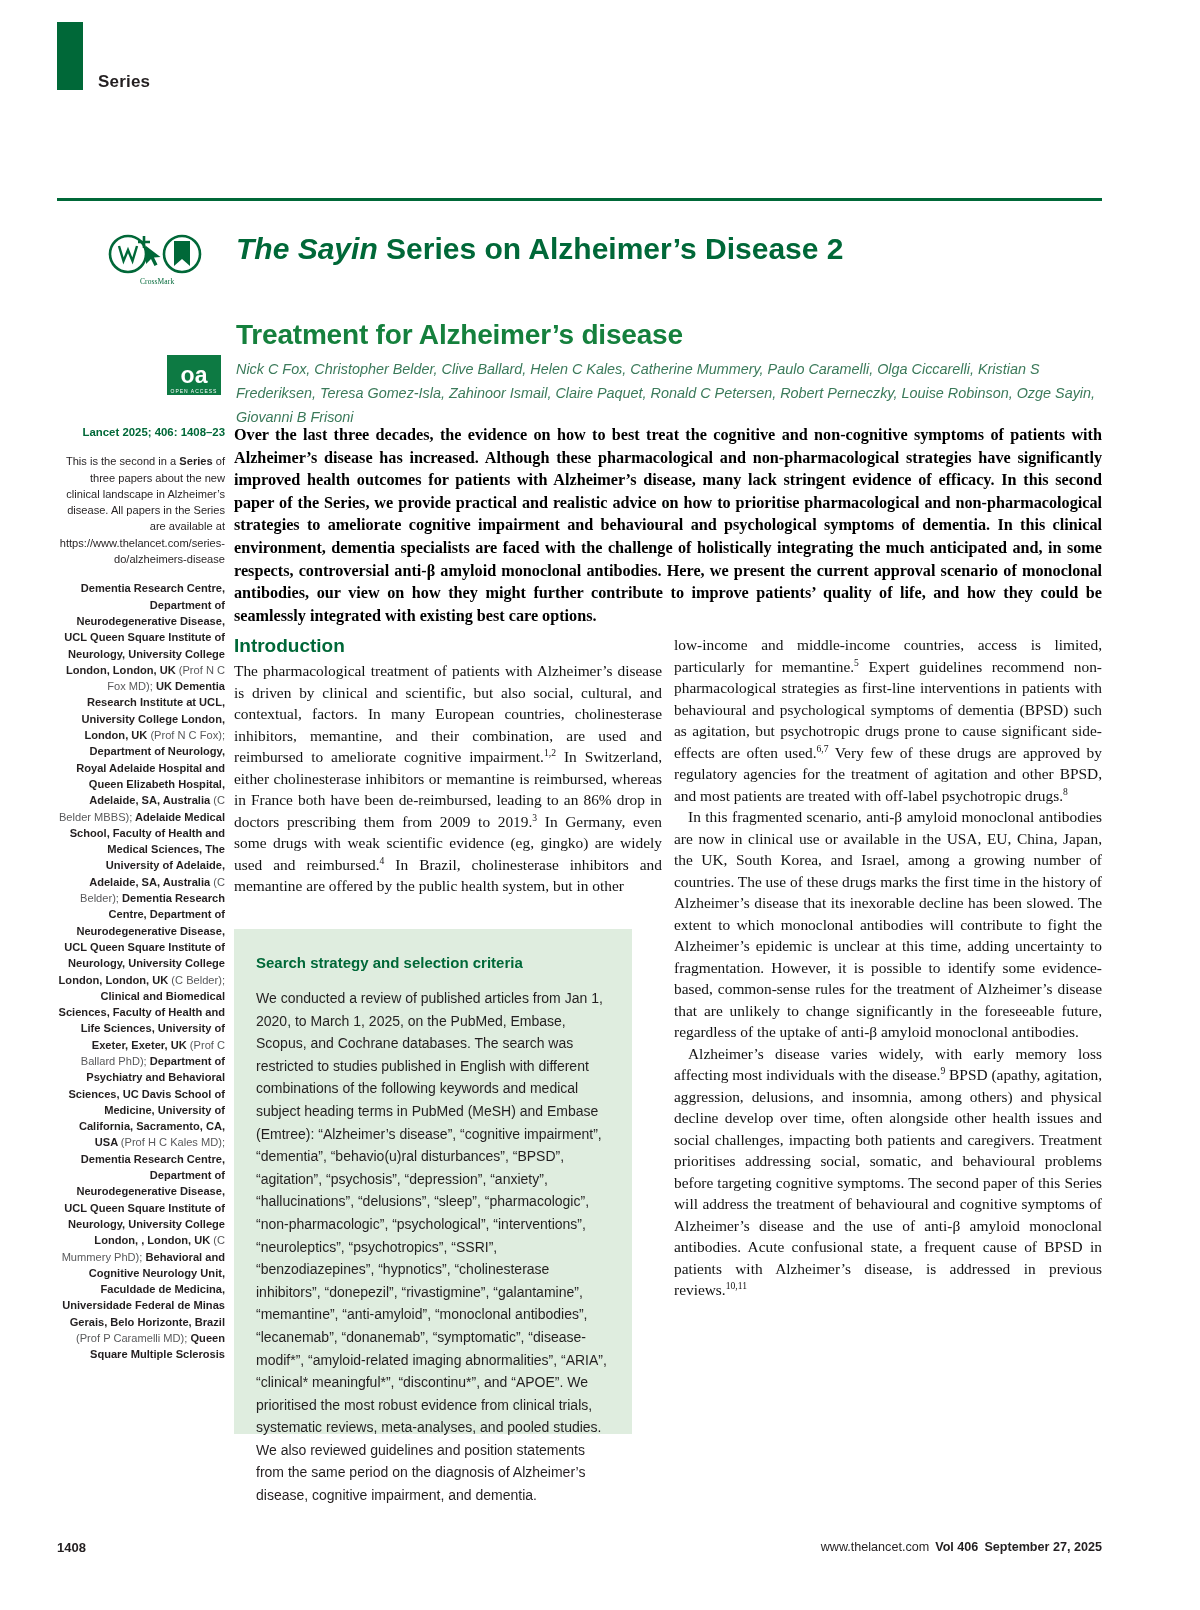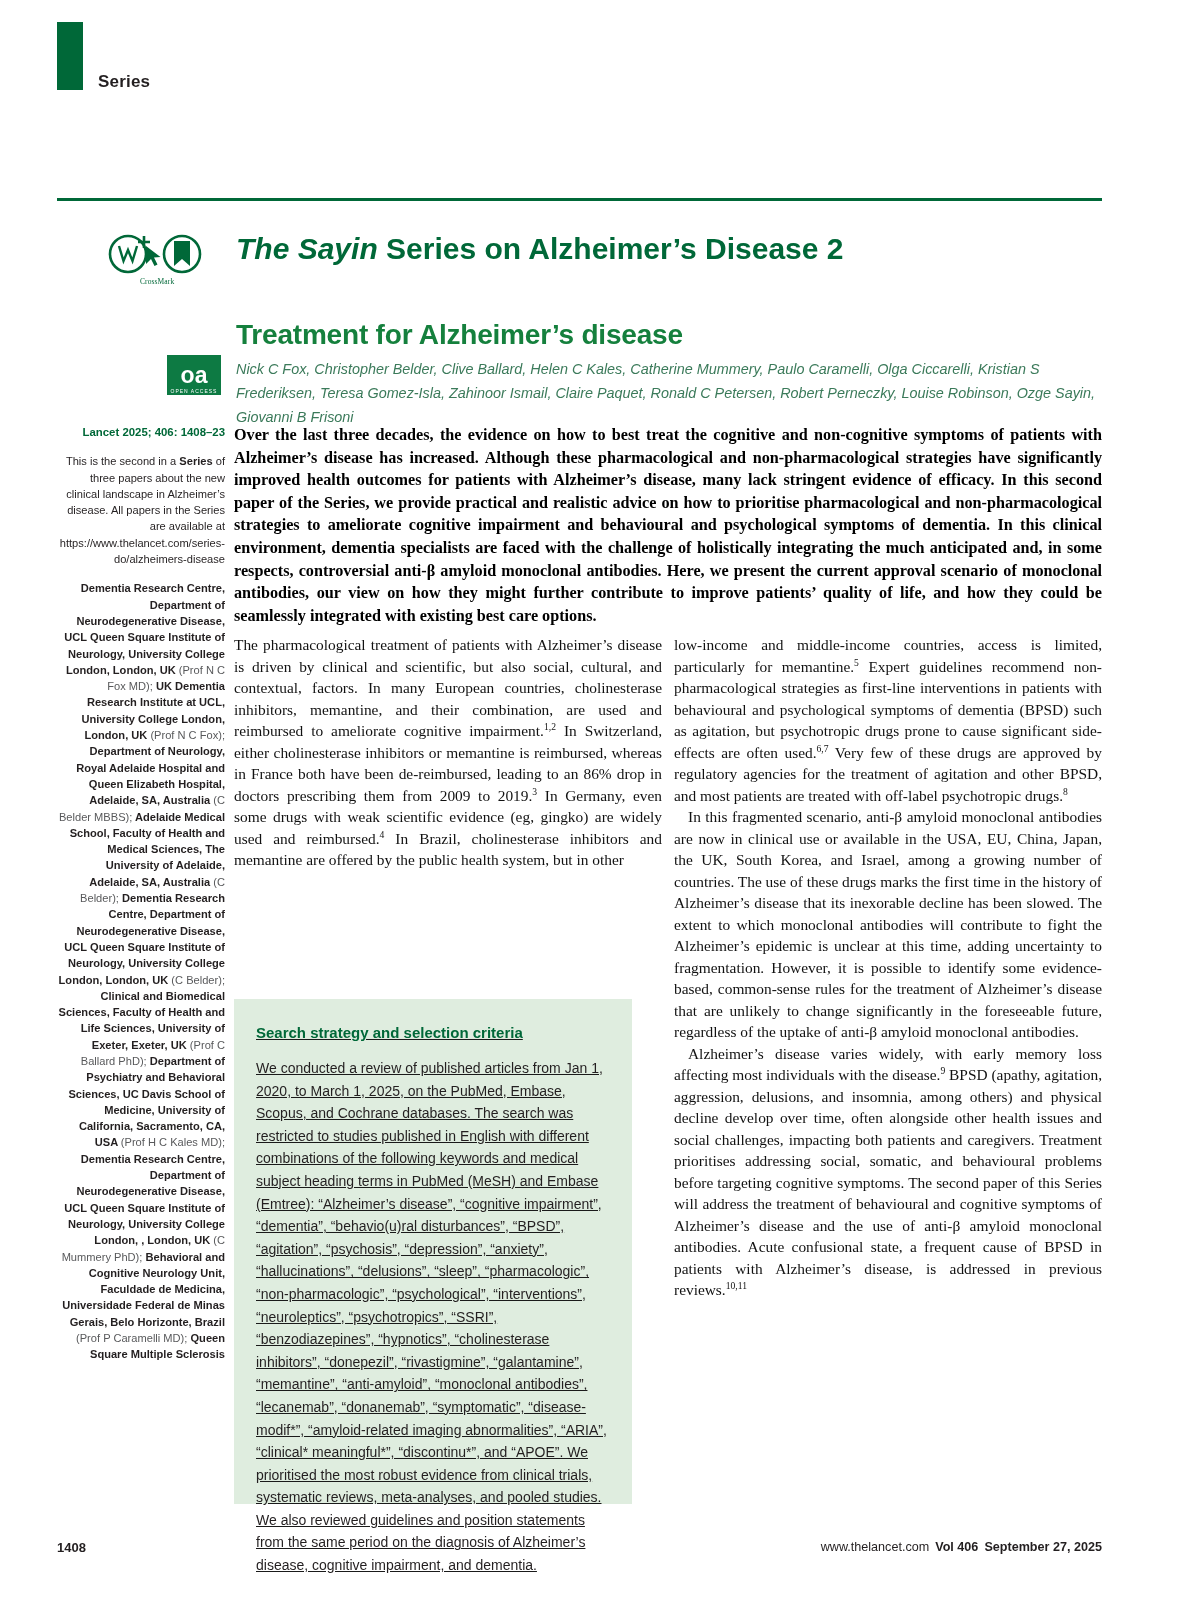--- a/index.html
+++ b/index.html
@@ -209,27 +209,26 @@
     text-align: left;
   }
   .body-col p { margin: 0; text-indent: 0; }
   .body-col p.ind { text-indent: 14px; }
   sup { font-size: 9.6px; vertical-align: super; line-height: 0; }
 
   
   #search-box {
     position: absolute;
     left: 234px;
-    top: 999px;
+    top: 929px;
     width: 398px;
     height: 505px;
     background: #dfeddf;
     box-sizing: border-box;
     padding: 24px 22px 0 22px;
-    text-decoration: underline;
   }
   #search-box h3 {
     margin: 0 0 14px 0;
     font-family: "Liberation Sans", sans-serif;
     font-size: 15px;
     font-weight: bold;
     color: #006838;
     line-height: 20px;
   }
   #search-box .sbody {
@@ -300,20 +299,21 @@
 
 <div id="margin-col">
   <span class="cite">Lancet 2025; 406: 1408–23</span>
   <span class="series-note" id="series-note">This is the second in a <b>Series</b> of three papers about the new clinical landscape in Alzheimer’s disease. All papers in the Series are available at https://www.thelancet.com/series-do/alzheimers-disease</span>
   <span class="affil" id="affiliations">Dementia Research Centre, Department of Neurodegenerative Disease, UCL Queen Square Institute of Neurology, University College London, London, UK <span class="name">(Prof N C Fox MD);</span> UK Dementia Research Institute at UCL, University College London, London, UK <span class="name">(Prof N C Fox);</span> Department of Neurology, Royal Adelaide Hospital and Queen Elizabeth Hospital, Adelaide, SA, Australia <span class="name">(C Belder MBBS);</span> Adelaide Medical School, Faculty of Health and Medical Sciences, The University of Adelaide, Adelaide, SA, Australia <span class="name">(C Belder);</span> Dementia Research Centre, Department of Neurodegenerative Disease, UCL Queen Square Institute of Neurology, University College London, London, UK <span class="name">(C Belder);</span> Clinical and Biomedical Sciences, Faculty of Health and Life Sciences, University of Exeter, Exeter, UK <span class="name">(Prof C Ballard PhD);</span> Department of Psychiatry and Behavioral Sciences, UC Davis School of Medicine, University of California, Sacramento, CA, USA <span class="name">(Prof H C Kales MD);</span> Dementia Research Centre, Department of Neurodegenerative Disease, UCL Queen Square Institute of Neurology, University College London, , London, UK <span class="name">(C Mummery PhD);</span> Behavioral and Cognitive Neurology Unit, Faculdade de Medicina, Universidade Federal de Minas Gerais, Belo Horizonte, Brazil <span class="name">(Prof P Caramelli MD);</span> Queen Square Multiple Sclerosis</span>
 </div>
 
 <div id="abstract">Over the last three decades, the evidence on how to best treat the cognitive and non-cognitive symptoms of patients with Alzheimer’s disease has increased. Although these pharmacological and non-pharmacological strategies have significantly improved health outcomes for patients with Alzheimer’s disease, many lack stringent evidence of efficacy. In this second paper of the Series, we provide practical and realistic advice on how to prioritise pharmacological and non-pharmacological strategies to ameliorate cognitive impairment and behavioural and psychological symptoms of dementia. In this clinical environment, dementia specialists are faced with the challenge of holistically integrating the much anticipated and, in some respects, controversial anti-β amyloid monoclonal antibodies. Here, we present the current approval scenario of monoclonal antibodies, our view on how they might further contribute to improve patients’ quality of life, and how they could be seamlessly integrated with existing best care options.</div>
 
 <div class="body-col" id="col-left">
+  <h2 class="sec-head">Introduction</h2>
   <p><span>The pharmacological treatment of patients with Alzheimer’s disease is driven by clinical and scientific, but also social, cultural, and contextual, factors. In many European countries, cholinesterase inhibitors, memantine, and their combination, are used and reimbursed to ameliorate cognitive impairment.</span><sup>1,2</sup><span> In Switzerland, either cholinesterase inhibitors or memantine is reimbursed, whereas in France both have been de-reimbursed, leading to an 86% drop in doctors prescribing them from 2009 to 2019.</span><sup>3</sup><span> In Germany, even some drugs with weak scientific evidence (eg, gingko) are widely used and reimbursed.</span><sup>4</sup><span> In Brazil, cholinesterase inhibitors and memantine are offered by the public health system, but in other</span></p>
 </div>
 
 <div class="body-col" id="col-right">
   <p><span>low-income and middle-income countries, access is limited, particularly for memantine.</span><sup>5</sup><span> Expert guidelines recommend non-pharmacological strategies as first-line interventions in patients with behavioural and psychological symptoms of dementia (BPSD) such as agitation, but psychotropic drugs prone to cause significant side-effects are often used.</span><sup>6,7</sup><span> Very few of these drugs are approved by regulatory agencies for the treatment of agitation and other BPSD, and most patients are treated with off-label psychotropic drugs.</span><sup>8</sup></p>
   <p class="ind">In this fragmented scenario, anti-β amyloid monoclonal antibodies are now in clinical use or available in the USA, EU, China, Japan, the UK, South Korea, and Israel, among a growing number of countries. The use of these drugs marks the first time in the history of Alzheimer’s disease that its inexorable decline has been slowed. The extent to which monoclonal antibodies will contribute to fight the Alzheimer’s epidemic is unclear at this time, adding uncertainty to fragmentation. However, it is possible to identify some evidence-based, common-sense rules for the treatment of Alzheimer’s disease that are unlikely to change significantly in the foreseeable future, regardless of the uptake of anti-β amyloid monoclonal antibodies.</p>
   <p class="ind"><span>Alzheimer’s disease varies widely, with early memory loss affecting most individuals with the disease.</span><sup>9</sup><span> BPSD (apathy, agitation, aggression, delusions, and insomnia, among others) and physical decline develop over time, often alongside other health issues and social challenges, impacting both patients and caregivers. Treatment prioritises addressing social, somatic, and behavioural problems before targeting cognitive symptoms. The second paper of this Series will address the treatment of behavioural and cognitive symptoms of Alzheimer’s disease and the use of anti-β amyloid monoclonal antibodies. Acute confusional state, a frequent cause of BPSD in patients with Alzheimer’s disease, is addressed in previous reviews.</span><sup>10,11</sup></p>
 </div>
 
 <div id="search-box">

